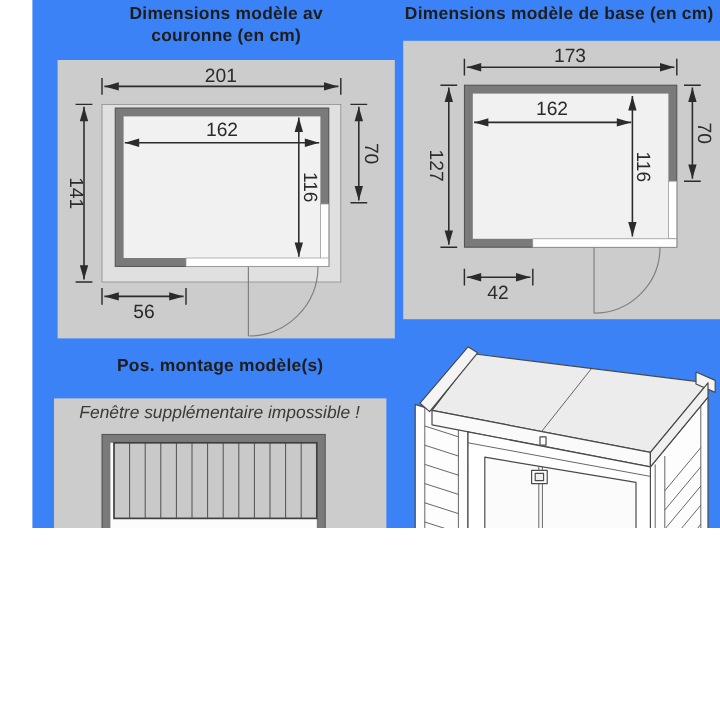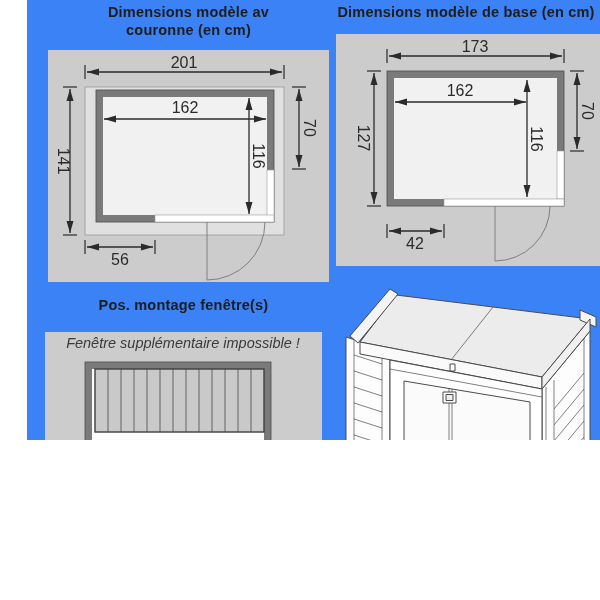--- a/index.html
+++ b/index.html
@@ -26,21 +26,21 @@
 <div id="canvas">
 
   <div class="title" style="left:21px;top:4px;width:281px;">
     <div>Dimensions modèle av</div>
     <div>couronne (en cm)</div>
   </div>
   <div class="title" style="left:287px;top:4px;width:304px;">
     <div>Dimensions modèle de base (en cm)</div>
   </div>
   <div class="title" style="left:18px;top:297px;width:277px;">
-    <div>Pos. montage fenêtre(s)</div>
+    <div>Pos. montage modèle(s)</div>
   </div>
 
   <div class="panel" style="left:21px;top:50px;width:281px;height:232px;">
     <svg width="281" height="232" viewBox="0 0 281 232">
       <rect x="37" y="37" width="199" height="148" fill="#e0e0e0" stroke="#8f8f8f" stroke-width=".7"></rect>
       <rect x="48" y="40" width="178" height="132" fill="#7a7a7a" stroke="#4d4d4d" stroke-width=".8"></rect>
       <rect x="55" y="47" width="164" height="118" fill="#f1f1f1"></rect>
       <rect class="whitebit" x="219" y="120" width="7" height="49"></rect>
       <rect class="whitebit" x="107" y="165" width="119" height="7"></rect>
       <g>

